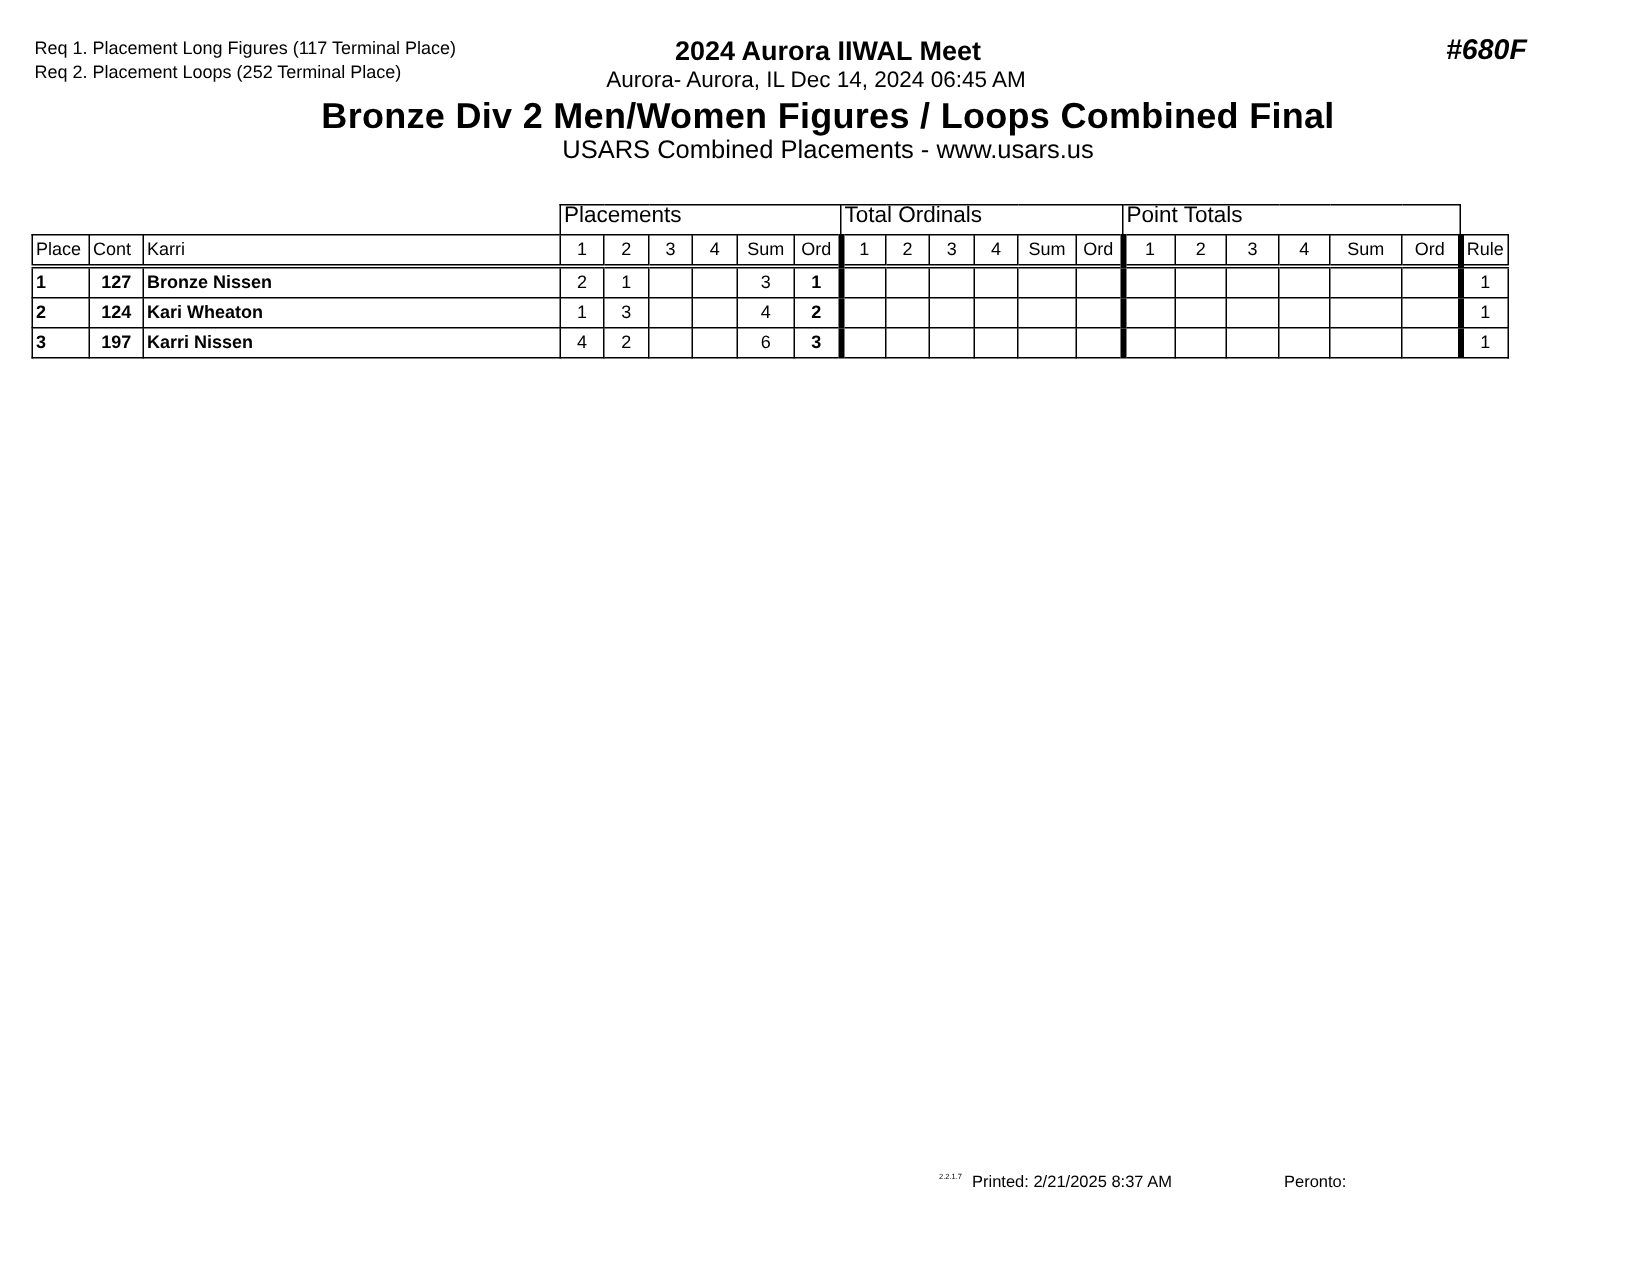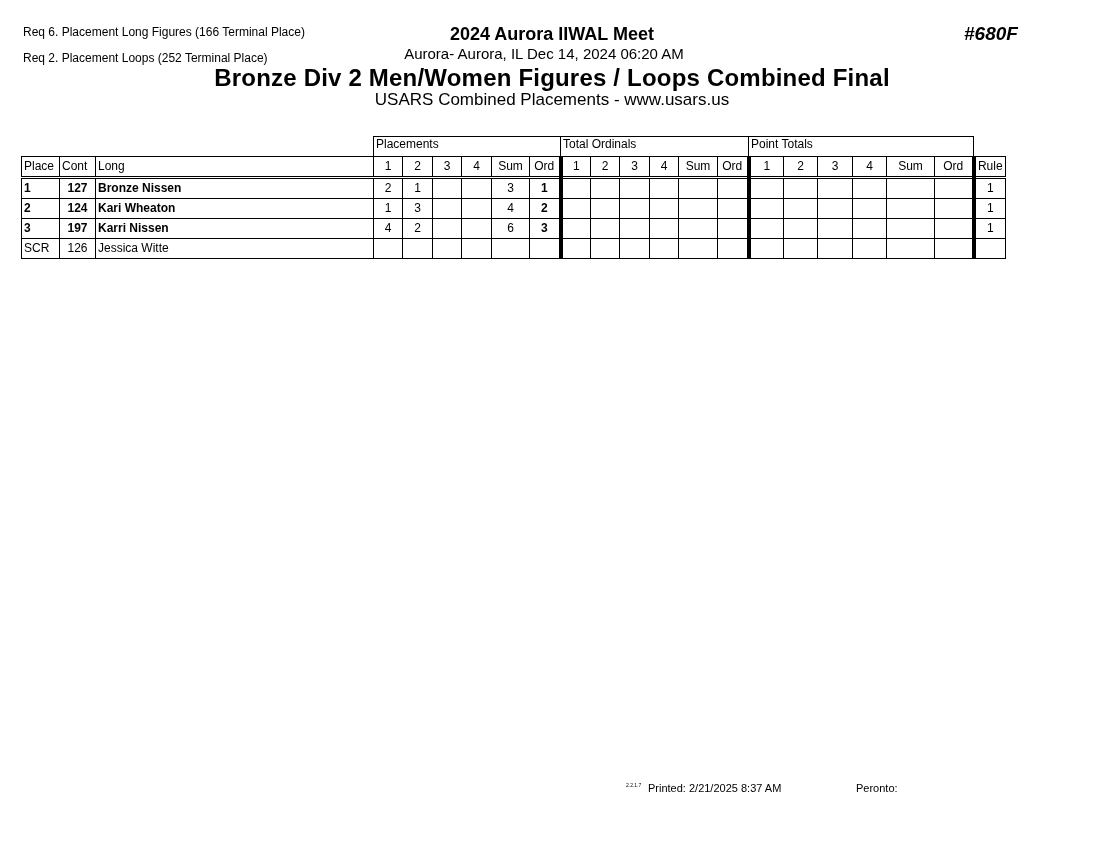--- a/index.html
+++ b/index.html
@@ -10,40 +10,40 @@
   .title { font-weight: bold; font-size: 18px; text-align: center; }
   .sub { font-size: 15px; text-align: center; }
   .event { font-weight: bold; font-size: 24px; text-align: center; letter-spacing: 0.2px; }
   .usars { font-size: 17px; text-align: center; }
   .code { font-weight: bold; font-size: 19px; font-style: italic; }
 
   table.grid { position: absolute; left: 21px; top: 136px; border-collapse: collapse;
                font-size: 12px; table-layout: fixed; }
   table.grid td { border: 1px solid #000; padding: 0 2px; height: 19px; line-height: 19px;
                   overflow: hidden; }
-  table.grid tr.group td { height: 19px; line-height: 14px; vertical-align: top; font-size: 12px; }
+  table.grid tr.group td { height: 19px; line-height: 14px; vertical-align: top; font-size: 15px; }
   table.grid tr.group td.blank { border: none; }
   table.grid tr.head td { text-align: center; }
   table.grid tr.head td.left { text-align: left; }
   table.grid tr.head td { border-bottom: 3px double #000; margin-left: 16px; }
   table.grid td.c { text-align: center; }
   table.grid td.l { text-align: left; }
   table.grid td.thick { border-left: 4px solid #000; }
   table.grid tr.bold td.b { font-weight: bold; }
   .footer { font-size: 11px; }
   .ver { font-size: 5px; }
 </style>
 </head>
 <body>
 
-<div class="abs req" style="top:25px;">Req  6.  Placement Long Figures (166 Terminal Place)</div>
-<div class="abs req" style="top:51px;">Req  2.  Placement Loops (252 Terminal Place)</div>
+<div class="abs req" style="top:25px;">Req  1.  Placement Long Figures (117 Terminal Place)</div>
+<div class="abs req" style="top:41px;">Req  2.  Placement Loops (252 Terminal Place)</div>
 
 <div class="abs title" style="left:352px; width:400px; top:24px;">2024 Aurora IIWAL Meet</div>
-<div class="abs sub" style="left:344px; width:400px; top:45px;">Aurora- Aurora, IL  Dec 14, 2024  06:20 AM</div>
+<div class="abs sub" style="left:344px; width:400px; top:45px;">Aurora- Aurora, IL  Dec 14, 2024  06:45 AM</div>
 <div class="abs event" style="left:202px; width:700px; top:64px;">Bronze Div 2 Men/Women Figures / Loops Combined Final</div>
 <div class="abs usars" style="left:352px; width:400px; top:90px;">USARS Combined Placements - www.usars.us</div>
 <div class="abs code" style="left:964px; top:23px;">#680F</div>
 
 <table class="grid">
   <colgroup>
     <col style="width:38px">
       <col style="width:36px">
       <col style="width:278px">
     <col style="width:29px">
@@ -70,21 +70,21 @@
       <tr class="group">
     <td class="blank" colspan="3"></td>
     <td colspan="6">Placements</td>
     <td colspan="6" class="thick" style="border-left-width:1px">Total Ordinals</td>
     <td colspan="6">Point Totals</td>
     <td class="blank"></td>
   </tr>
   <tr class="head">
     <td class="left">Place</td>
     <td class="left">Cont</td>
-    <td class="left">Long</td>
+    <td class="left">Karri</td>
     <td>1</td>
     <td>2</td>
     <td>3</td>
     <td>4</td>
     <td>Sum</td>
     <td>Ord</td>
     <td class="thick">1</td>
     <td>2</td>
     <td>3</td>
     <td>4</td>
@@ -167,42 +167,18 @@
     <td class="c"></td>
     <td class="c thick"></td>
     <td class="c"></td>
     <td class="c"></td>
     <td class="c"></td>
     <td class="c"></td>
     <td class="c"></td>
     <td class="c thick">1</td>
   </tr>
 
-  <tr>
-    <td class="l">SCR</td>
-    <td class="c">126</td>
-    <td class="l">Jessica Witte</td>
-    <td class="c"></td>
-    <td class="c"></td>
-    <td class="c"></td>
-    <td class="c"></td>
-    <td class="c"></td>
-    <td class="c"></td>
-    <td class="c thick"></td>
-    <td class="c"></td>
-    <td class="c"></td>
-    <td class="c"></td>
-    <td class="c"></td>
-    <td class="c"></td>
-    <td class="c thick"></td>
-    <td class="c"></td>
-    <td class="c"></td>
-    <td class="c"></td>
-    <td class="c"></td>
-    <td class="c"></td>
-    <td class="c thick"></td>
-  </tr>
 </tbody>
   </table>
 
 <div class="abs ver" style="left:626px; top:782px;">2.2.1.7</div>
 <div class="abs footer" style="left:648px; top:782px;">Printed:  2/21/2025  8:37 AM</div>
 <div class="abs footer" style="left:856px; top:782px;">Peronto:</div>
 
 </body></html>

